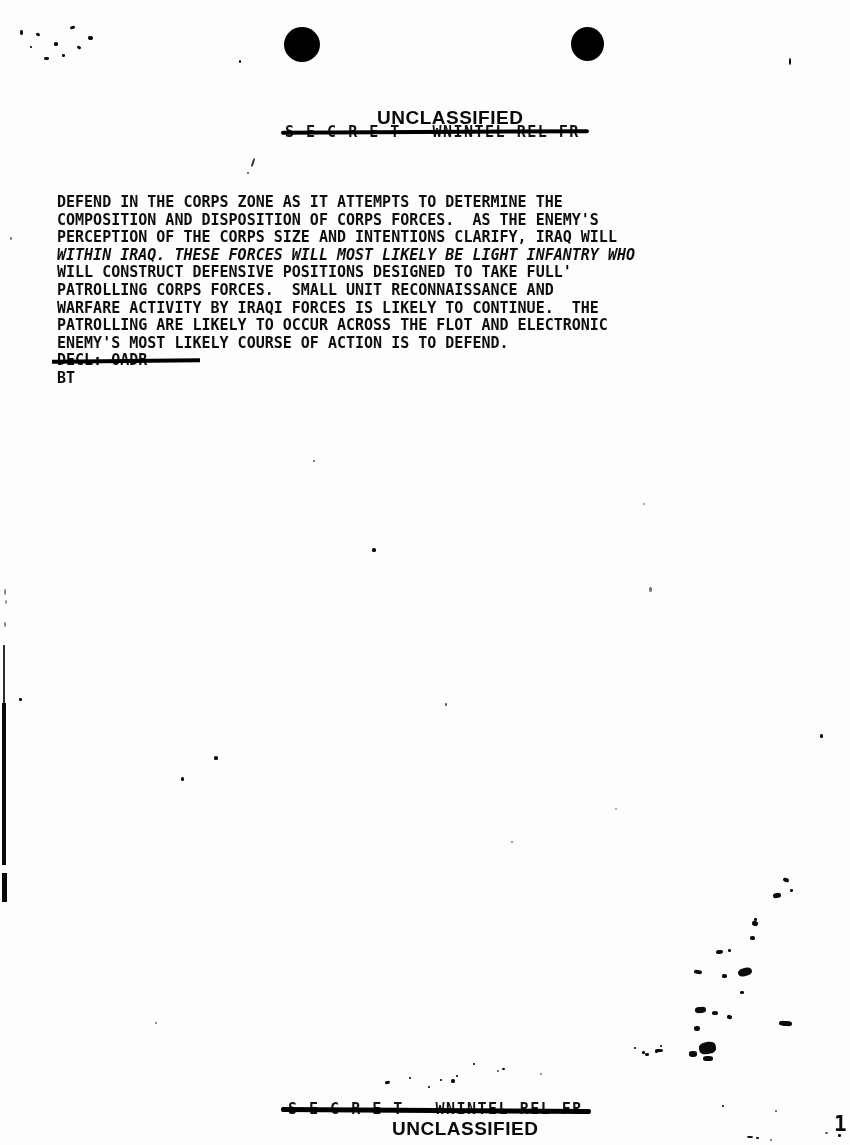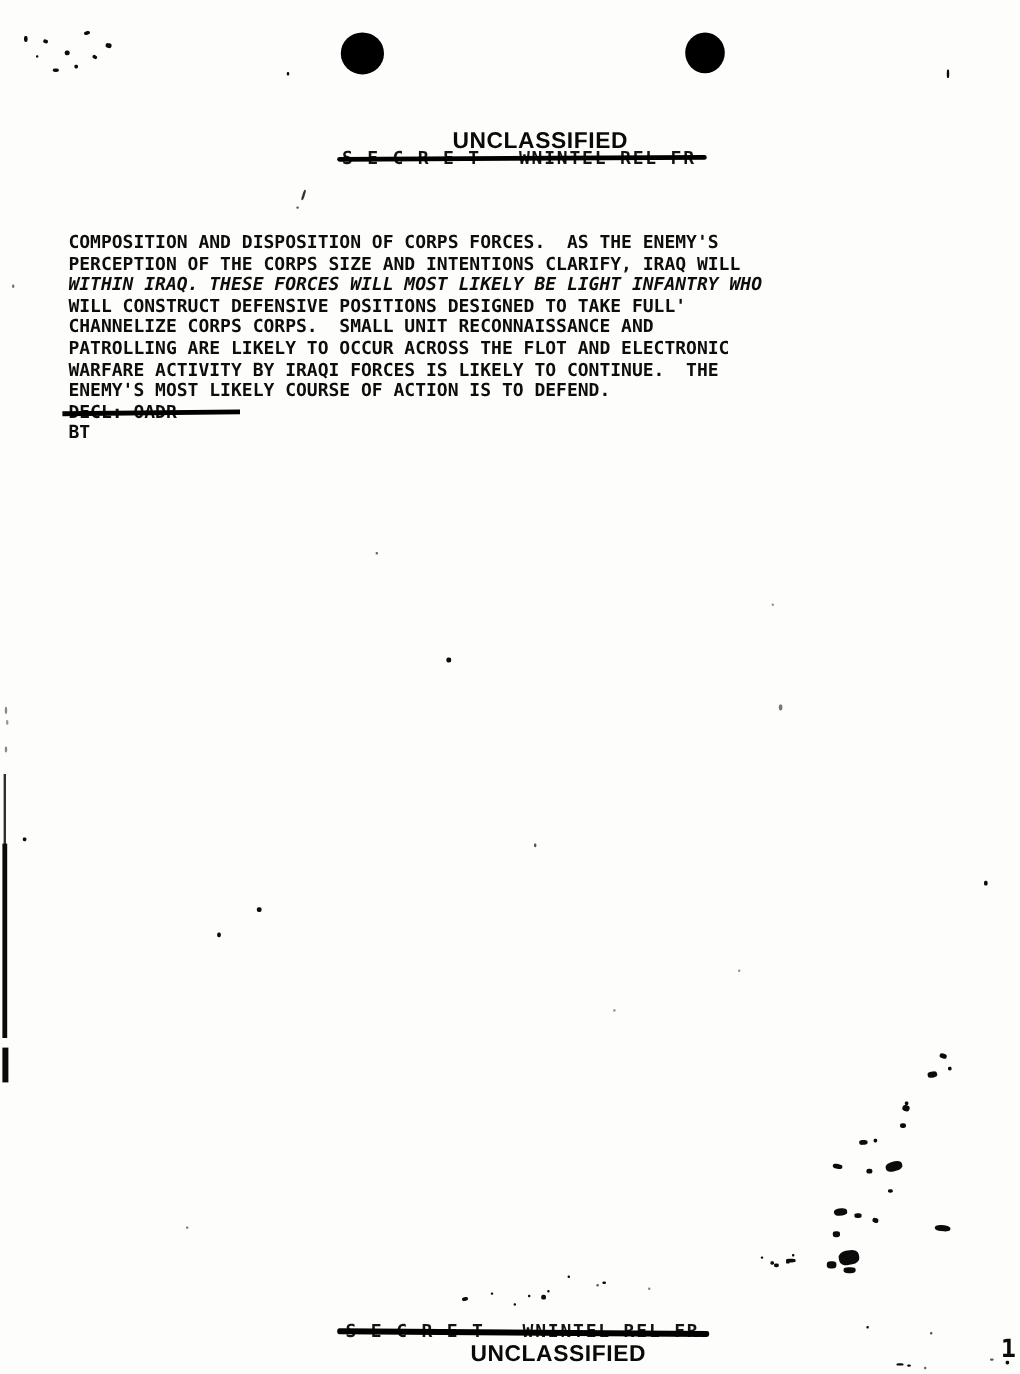--- a/index.html
+++ b/index.html
@@ -67,27 +67,28 @@
 <div class="page">
 
   <div class="punch" style="left:284px; top:27px; width:36px; height:35px;"></div>
   <div class="punch" style="left:571px; top:27px; width:33px; height:34px;"></div>
 
   <div class="unclassified" style="left:377px; top:107px;">UNCLASSIFIED</div>
   <div class="class-line" style="left:285px; top:123px;">S E C R E T   WNINTEL REL FR</div>
   <div class="strike" style="left:281px; top:130px; width:308px; height:4px; transform:rotate(-0.3deg);"></div>
 
   <div class="body-block typewriter">
+    <div class="line">DEFEND IN THE CORPS ZONE AS IT ATTEMPTS TO DETERMINE THE</div>
     <div class="line">COMPOSITION AND DISPOSITION OF CORPS FORCES.  AS THE ENEMY'S</div>
     <div class="line">PERCEPTION OF THE CORPS SIZE AND INTENTIONS CLARIFY, IRAQ WILL</div>
     <div class="line italic">WITHIN IRAQ. THESE FORCES WILL MOST LIKELY BE LIGHT INFANTRY WHO</div>
     <div class="line">WILL CONSTRUCT DEFENSIVE POSITIONS DESIGNED TO TAKE FULL'</div>
-    <div class="line">CHANNELIZE CORPS CORPS.  SMALL UNIT RECONNAISSANCE AND</div>
+    <div class="line">PATROLLING CORPS FORCES.  SMALL UNIT RECONNAISSANCE AND</div>
+    <div class="line">WARFARE ACTIVITY BY IRAQI FORCES IS LIKELY TO CONTINUE.  THE</div>
     <div class="line">PATROLLING ARE LIKELY TO OCCUR ACROSS THE FLOT AND ELECTRONIC</div>
-    <div class="line">WARFARE ACTIVITY BY IRAQI FORCES IS LIKELY TO CONTINUE.  THE</div>
     <div class="line">ENEMY'S MOST LIKELY COURSE OF ACTION IS TO DEFEND.</div>
     <div class="line"><span class="decl-struck">DECL: OADR</span></div>
     <div class="line">BT</div>
   </div>
 
   <div class="edge-line" style="left:3px; top:645px; width:2px; height:60px; background:#2e2e2e;"></div>
   <div class="edge-line" style="left:2px; top:703px; width:4px; height:162px;"></div>
   <div class="edge-line" style="left:2px; top:873px; width:5px; height:29px;"></div>
 
   <div class="class-line" style="left:288px; top:1100px;">S E C R E T   WNINTEL REL FR</div>

